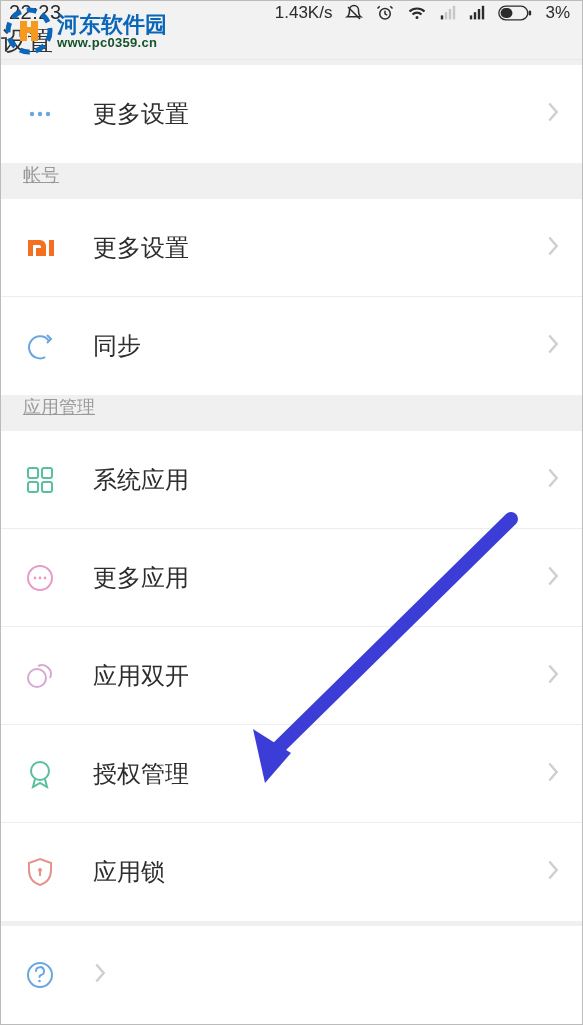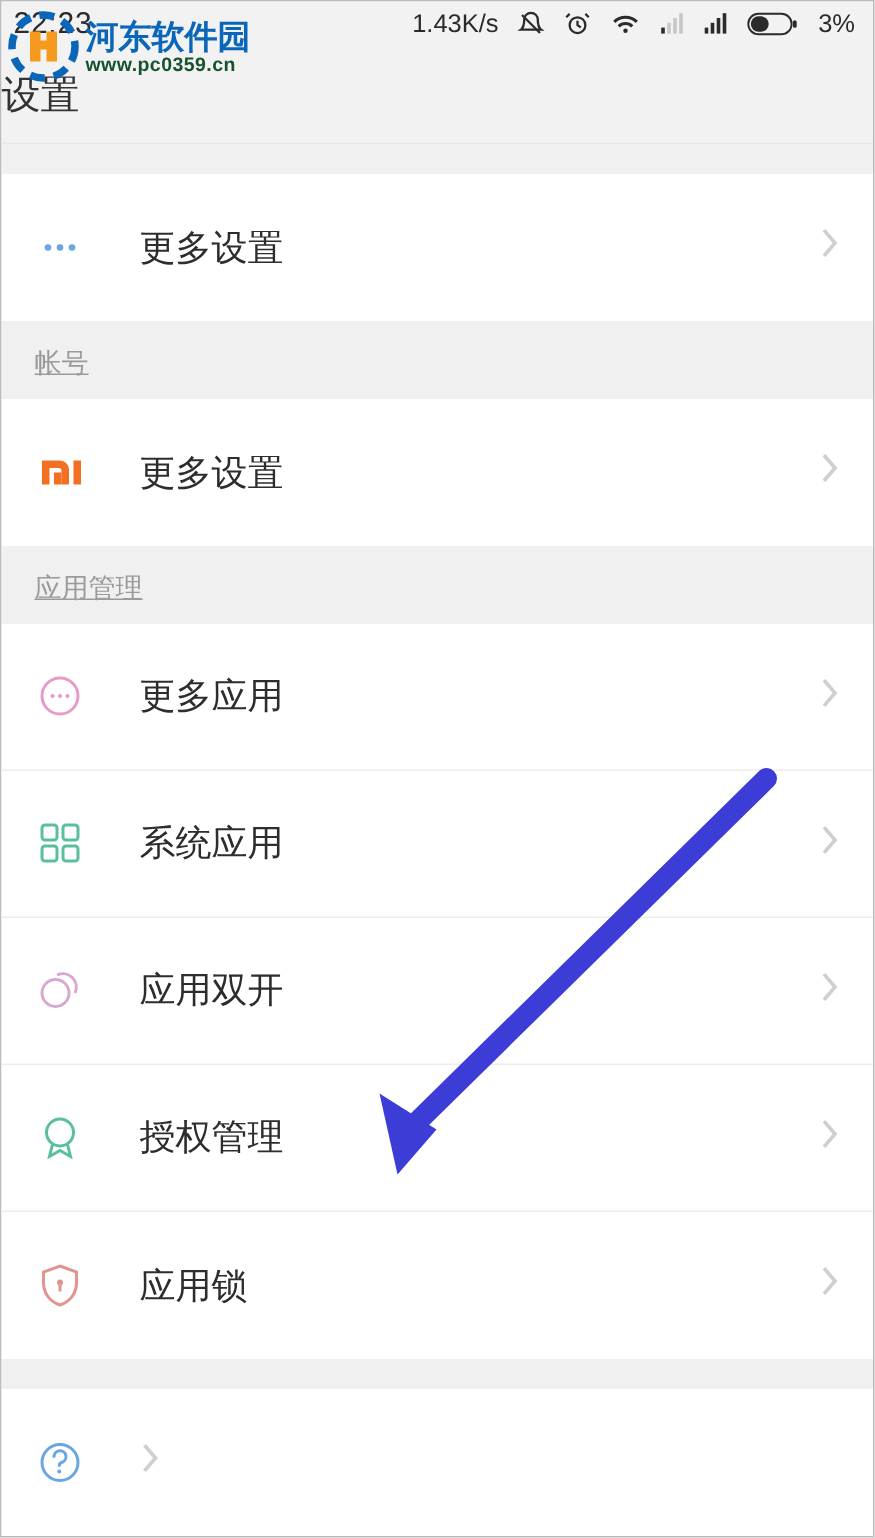--- a/index.html
+++ b/index.html
@@ -191,52 +191,66 @@
           <rect x="25" y="8" width="5" height="16" fill="#f36f21"></rect>
         </svg>
       </span>
       <span class="label">更多设置</span>
       <span class="chev">
         <svg width="14" height="22" viewBox="0 0 10 18" fill="none" stroke="#cfcfcf" stroke-width="2">
             <path d="M2 2l6 7-6 7"></path>
           </svg>
       </span>
     </div>
+    <div class="row">
+      <span class="icon">
+        <svg width="30" height="30" viewBox="0 0 30 30" fill="none" stroke="#6aa6e1" stroke-width="2">
+          <path d="M24 10a11 11 0 1 0 2 7" stroke-dasharray="50 14"></path>
+          <path d="M22 4l4 4-4 4" fill="none"></path>
+        </svg>
+      </span>
+      <span class="label">同步</span>
+      <span class="chev">
+        <svg width="14" height="22" viewBox="0 0 10 18" fill="none" stroke="#cfcfcf" stroke-width="2">
+            <path d="M2 2l6 7-6 7"></path>
+          </svg>
+      </span>
+    </div>
   </div>
 
   <div class="section-header">
     <span>应用管理</span>
   </div>
   <div class="group">
+    <div class="row">
+      <span class="icon">
+        <svg width="28" height="28" viewBox="0 0 28 28" fill="none" stroke="#5abf9b" stroke-width="2">
+          <rect x="2" y="2" width="10" height="10" rx="2"></rect>
+            <rect x="16" y="2" width="10" height="10" rx="2"></rect>
+          <rect x="2" y="16" width="10" height="10" rx="2"></rect>
+            <rect x="16" y="16" width="10" height="10" rx="2"></rect>
+        </svg>
+      </span>
+      <span class="label">系统应用</span>
+      <span class="chev">
+        <svg width="14" height="22" viewBox="0 0 10 18" fill="none" stroke="#cfcfcf" stroke-width="2">
+            <path d="M2 2l6 7-6 7"></path>
+          </svg>
+      </span>
+    </div>
     <div class="row">
       <span class="icon">
         <svg width="30" height="30" viewBox="0 0 30 30" fill="none" stroke="#e99bc7" stroke-width="2">
           <circle cx="15" cy="15" r="12"></circle>
           <circle cx="10" cy="15" r="1.4" fill="#e99bc7" stroke="none"></circle>
             <circle cx="15" cy="15" r="1.4" fill="#e99bc7" stroke="none"></circle>
             <circle cx="20" cy="15" r="1.4" fill="#e99bc7" stroke="none"></circle>
         </svg>
       </span>
       <span class="label">更多应用</span>
-      <span class="chev">
-        <svg width="14" height="22" viewBox="0 0 10 18" fill="none" stroke="#cfcfcf" stroke-width="2">
-            <path d="M2 2l6 7-6 7"></path>
-          </svg>
-      </span>
-    </div>
-    <div class="row">
-      <span class="icon">
-        <svg width="28" height="28" viewBox="0 0 28 28" fill="none" stroke="#5abf9b" stroke-width="2">
-          <rect x="2" y="2" width="10" height="10" rx="2"></rect>
-            <rect x="16" y="2" width="10" height="10" rx="2"></rect>
-          <rect x="2" y="16" width="10" height="10" rx="2"></rect>
-            <rect x="16" y="16" width="10" height="10" rx="2"></rect>
-        </svg>
-      </span>
-      <span class="label">系统应用</span>
       <span class="chev">
         <svg width="14" height="22" viewBox="0 0 10 18" fill="none" stroke="#cfcfcf" stroke-width="2">
             <path d="M2 2l6 7-6 7"></path>
           </svg>
       </span>
     </div>
     <div class="row">
       <span class="icon">
         <svg width="30" height="30" viewBox="0 0 30 30" fill="none" stroke="#d8a8d0" stroke-width="2">
           <circle cx="12" cy="17" r="9"></circle>

